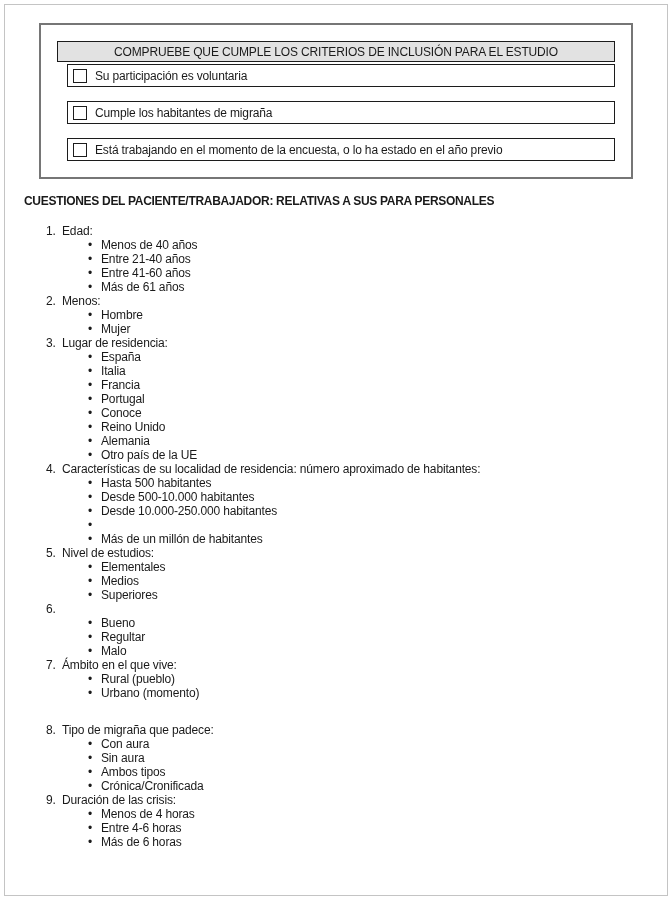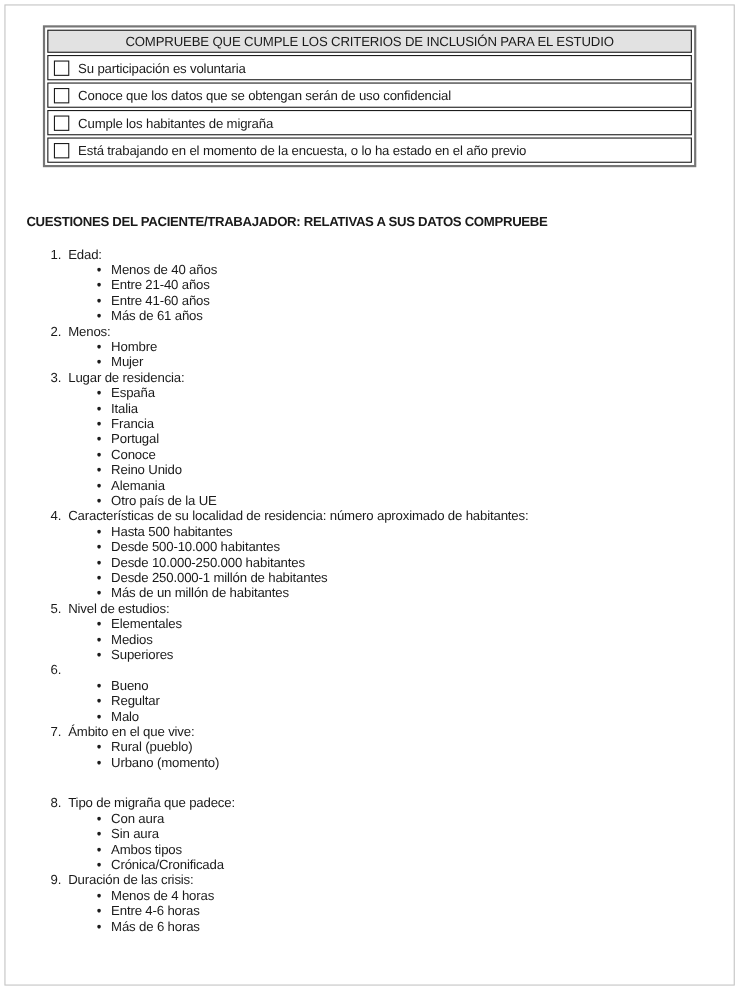--- a/index.html
+++ b/index.html
@@ -6,21 +6,21 @@
   body{
     width:672px;height:900px;position:relative;overflow:hidden;
     font-family:"Liberation Sans", sans-serif;color:#1a1a1a;
     letter-spacing:-0.15px;
   }
   .page-frame{position:absolute;inset:4px;border:1px solid #c4c4c4;pointer-events:none;}
 
   
   .check-table{
     position:absolute;left:39px;top:23px;width:594px;box-sizing:border-box;
-    border:2px solid #767676;padding:2px;
+    border:2px solid #767676;padding:16px;
     display:flex;flex-direction:column;gap:2px;background:#fff;
   }
   .ct-header{
     border:1px solid #1c1c1c;background:#e2e2e2;height:19px;
     display:flex;align-items:center;justify-content:center;
     font-size:12px;white-space:nowrap;
   }
   .ct-row{
     border:1px solid #1c1c1c;height:21px;background:#fff;
     display:flex;align-items:center;padding-left:5px;gap:8px;
@@ -40,42 +40,38 @@
   .q-num{margin-left:22px;width:16px;flex:none;}
   .opt-dot{margin-left:64px;width:13px;flex:none;}
 </style>
 </head>
 <body>
 
 <div class="page-frame"></div>
 
 <div class="check-table">
   <div class="ct-header">COMPRUEBE QUE CUMPLE LOS CRITERIOS DE INCLUSIÓN PARA EL ESTUDIO</div>
-  <div style="display:flex;flex-direction:column;gap:2px;">
+  <div style="display:flex;flex-direction:column;gap:14px;margin-left:10px;">
       <div class="ct-row">
         <div class="cbx"></div>
         <div style="display: inline;">Su participación es voluntaria</div>
       </div>
       <div class="ct-row">
         <div class="cbx"></div>
-        <div style="display: inline;">Conoce que los datos que se obtengan serán de uso confidencial</div>
-      </div>
-      <div class="ct-row">
-        <div class="cbx"></div>
         <div style="display: inline;">Cumple los habitantes de migraña</div>
       </div>
       <div class="ct-row">
         <div class="cbx"></div>
         <div style="display: inline;">Está trabajando en el momento de la encuesta, o lo ha estado en el año previo</div>
       </div>
     </div>
 </div>
 
 <div class="section s1">
-  <div class="sec-heading">CUESTIONES DEL PACIENTE/TRABAJADOR: RELATIVAS A SUS DATOS COMPRUEBE</div>
+  <div class="sec-heading">CUESTIONES DEL PACIENTE/TRABAJADOR: RELATIVAS A SUS PARA PERSONALES</div>
   <div class="q-list">
       <div class="q-line">
         <div class="q-num">1.</div>
         <div>Edad:</div>
       </div>
       <div class="q-line">
         <div class="opt-dot">•</div>
         <div>Menos de 40 años</div>
       </div>
       <div class="q-line">
@@ -149,21 +145,20 @@
       <div class="q-line">
         <div class="opt-dot">•</div>
         <div>Desde 500-10.000 habitantes</div>
       </div>
       <div class="q-line">
         <div class="opt-dot">•</div>
         <div>Desde 10.000-250.000 habitantes</div>
       </div>
       <div class="q-line">
         <div class="opt-dot">•</div>
-        <div>Desde 250.000-1 millón de habitantes</div>
       </div>
       <div class="q-line">
         <div class="opt-dot">•</div>
         <div>Más de un millón de habitantes</div>
       </div>
       <div class="q-line">
         <div class="q-num">5.</div>
         <div>Nivel de estudios:</div>
       </div>
       <div class="q-line">

